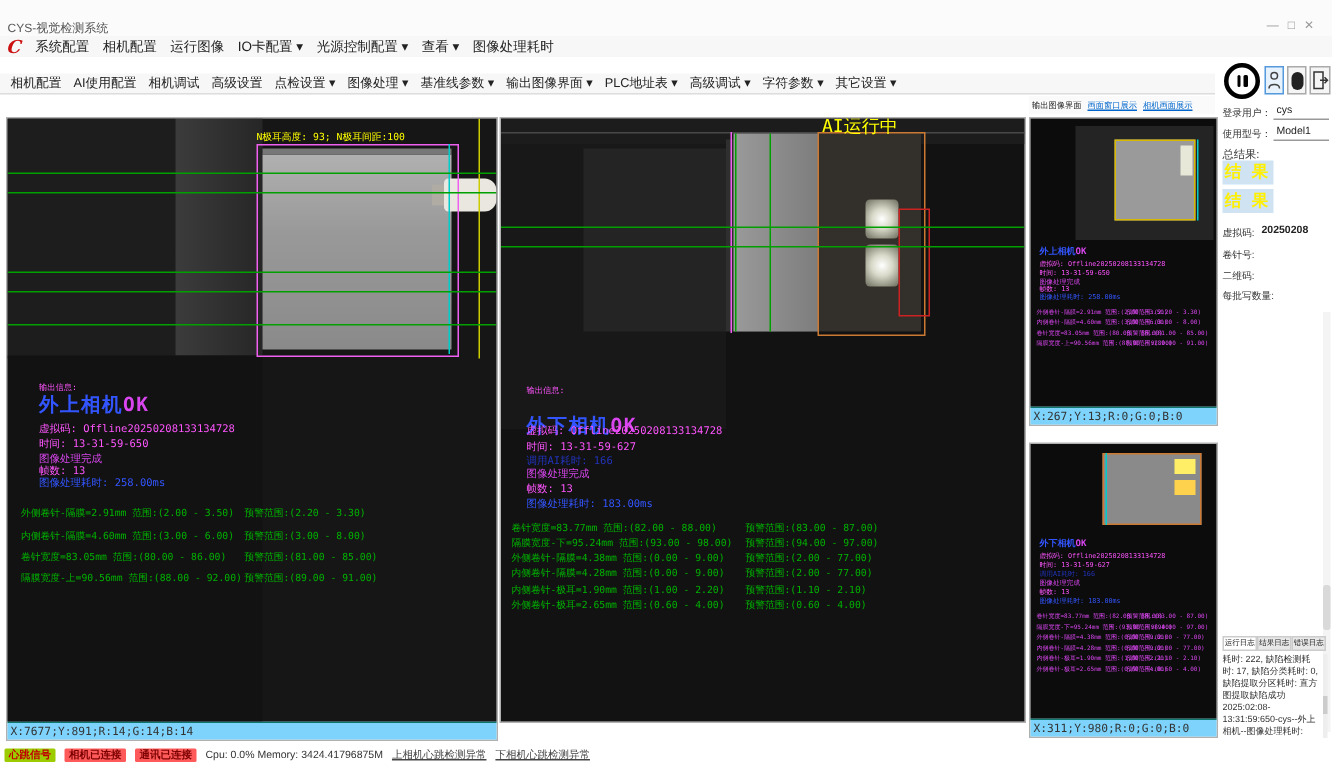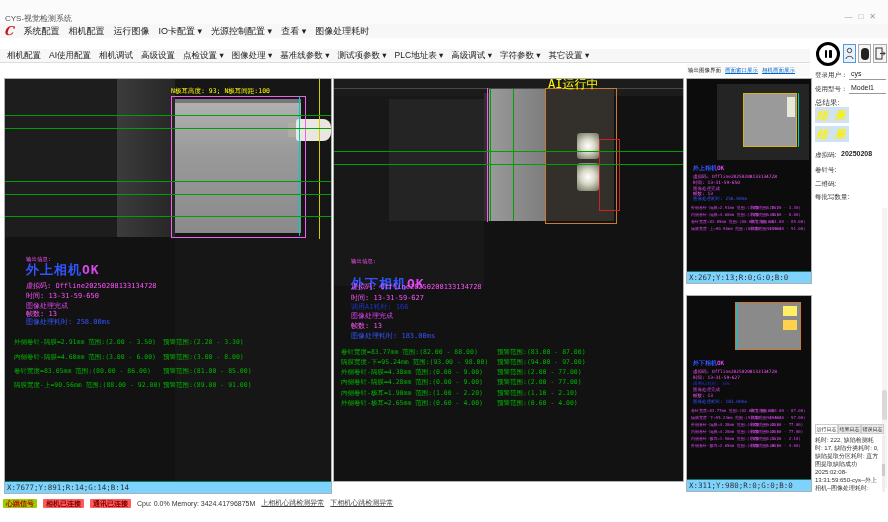--- a/index.html
+++ b/index.html
@@ -40,21 +40,21 @@
 
   
   .sidebar{left:813px;top:40px;width:75px;height:455px;background:#fff;}
   .pause-btn{position:absolute;left:3px;top:2px;width:18px;height:18px;border:3px solid #000;border-radius:50%;background:#fff;display:flex;align-items:center;justify-content:center;gap:2px;}
   .pbar{width:2.5px;height:8px;background:#000;border-radius:1px;}
   .sbtn{position:absolute;top:4px;width:13px;height:19px;border:1px solid #aaa;background:#f5f5f5;display:flex;align-items:center;justify-content:center;box-sizing:border-box;}
   .sbtn.sel{border:1px solid #5599dd;background:#e8f2fc;}
   .sb-label{position:absolute;left:2px;font-size:6.5px;color:#333;white-space:nowrap;}
   .sb-value{position:absolute;font-size:7px;color:#222;white-space:nowrap;}
   .sb-underline{position:absolute;border-bottom:1px solid #999;height:10px;}
-  .result-box{position:absolute;left:2px;width:34px;height:16px;background:#cfe3f3;color:#ffef00;font-weight:bold;font-size:11px;line-height:16px;text-align:center;letter-spacing:2px;white-space:nowrap;font-style:italic;}
+  .result-box{position:absolute;left:2px;width:34px;height:16px;background:#cfe3f3;color:#ffef00;font-weight:bold;font-size:11px;line-height:16px;text-align:center;letter-spacing:2px;white-space:nowrap;}
   .log-tab{position:absolute;top:384px;width:23px;height:10px;background:#e8e8e8;border:1px solid #ccc;font-size:5px;line-height:9px;text-align:center;box-sizing:border-box;white-space:nowrap;overflow:hidden;}
   .log-tab.active{background:#fff;}
   .log-text{position:absolute;left:2px;top:396px;width:66px;height:56px;font-size:6px;line-height:8px;color:#333;overflow:hidden;}
 
   
   .statusbar{left:0;top:497px;width:888px;height:12px;display:flex;align-items:center;gap:6px;padding-left:3px;box-sizing:border-box;font-size:7px;}
   .badge{padding:0 3px;height:9px;line-height:9px;font-weight:bold;border-radius:1px;}
   .badge-ok{background:#9ccc00;color:#c00000;}
   .badge-err{background:#ff5a5a;color:#7a0000;}
   .status-link{color:#444;text-decoration:underline;}
@@ -84,21 +84,21 @@
 
 
   <div class="abs toolbar">
     <span class="tool-item">相机配置</span>
     <span class="tool-item">AI使用配置</span>
     <span class="tool-item">相机调试</span>
     <span class="tool-item">高级设置</span>
     <span class="tool-item">点检设置 ▾</span>
     <span class="tool-item">图像处理 ▾</span>
     <span class="tool-item">基准线参数 ▾</span>
-    <span class="tool-item">测试项参数 ▾</span>
+    <span class="tool-item">输出图像界面 ▾</span>
     <span class="tool-item">PLC地址表 ▾</span>
     <span class="tool-item">高级调试 ▾</span>
     <span class="tool-item">字符参数 ▾</span>
     <span class="tool-item">其它设置 ▾</span>
   </div>
 
   <div class="view" style="left:4px;top:78px;width:326px;">
     <div class="canvas" style="width:326px;height:402px;">
       <div class="abs" style="left:0;top:0;width:112px;height:160px;background:#1d1d1d;"></div>
       <div class="abs" style="left:112px;top:0;width:58px;height:158px;background:linear-gradient(90deg,#3c3c3c,#262626);"></div>

